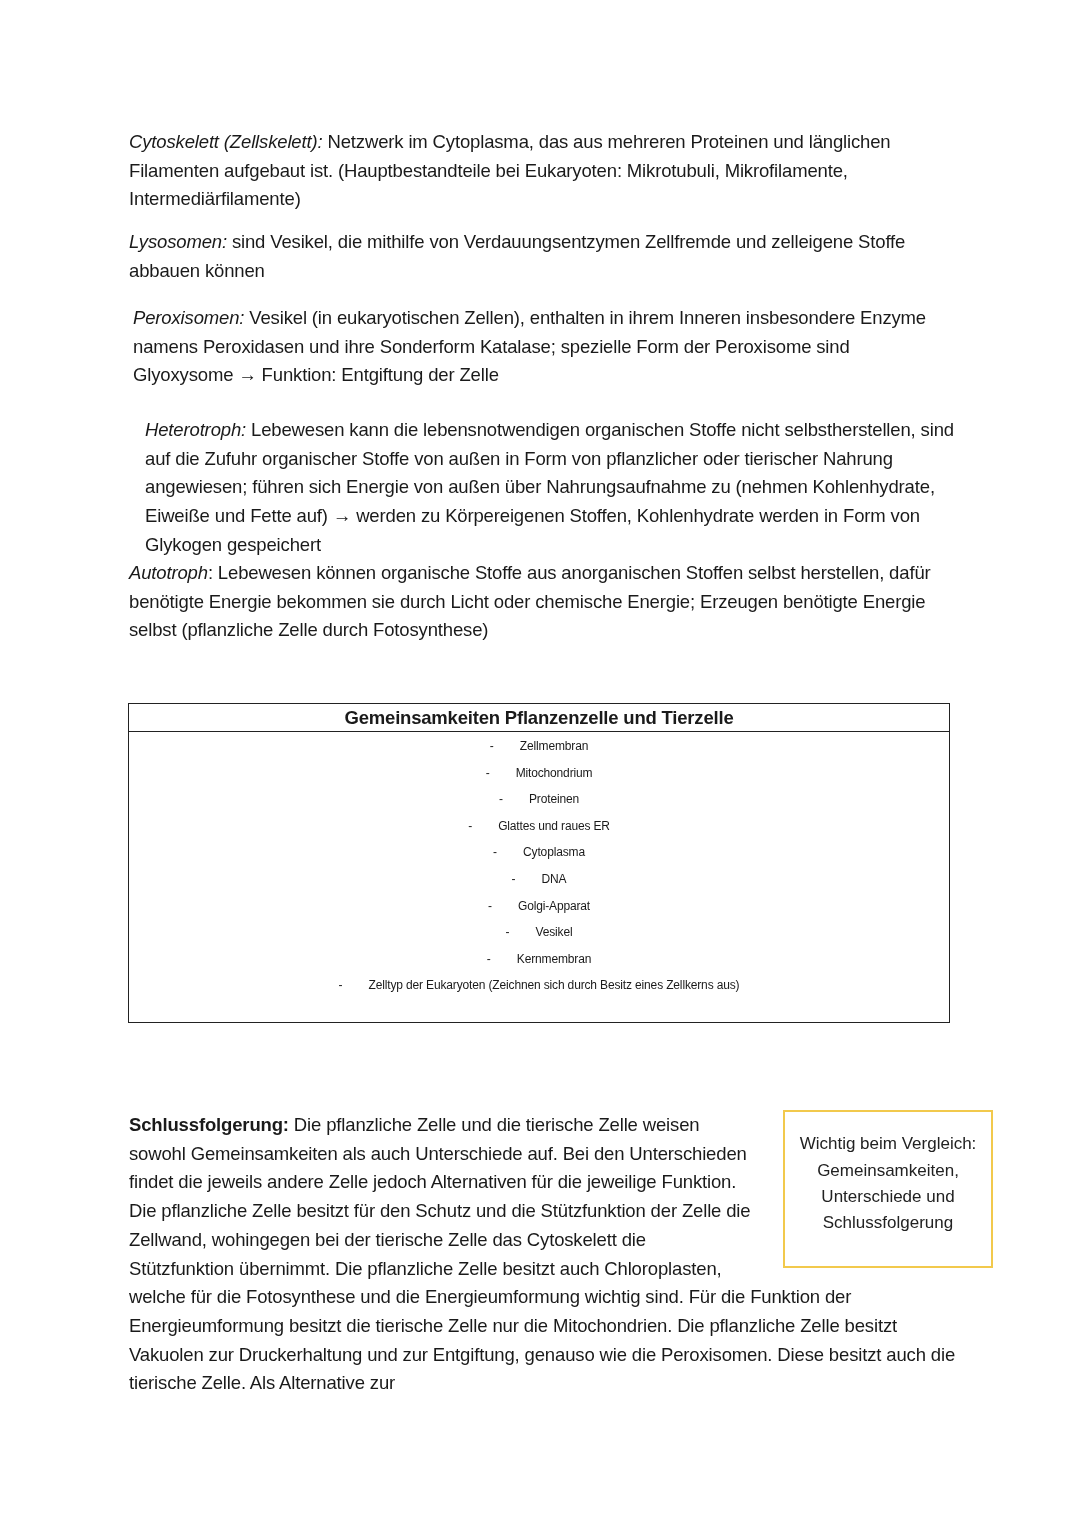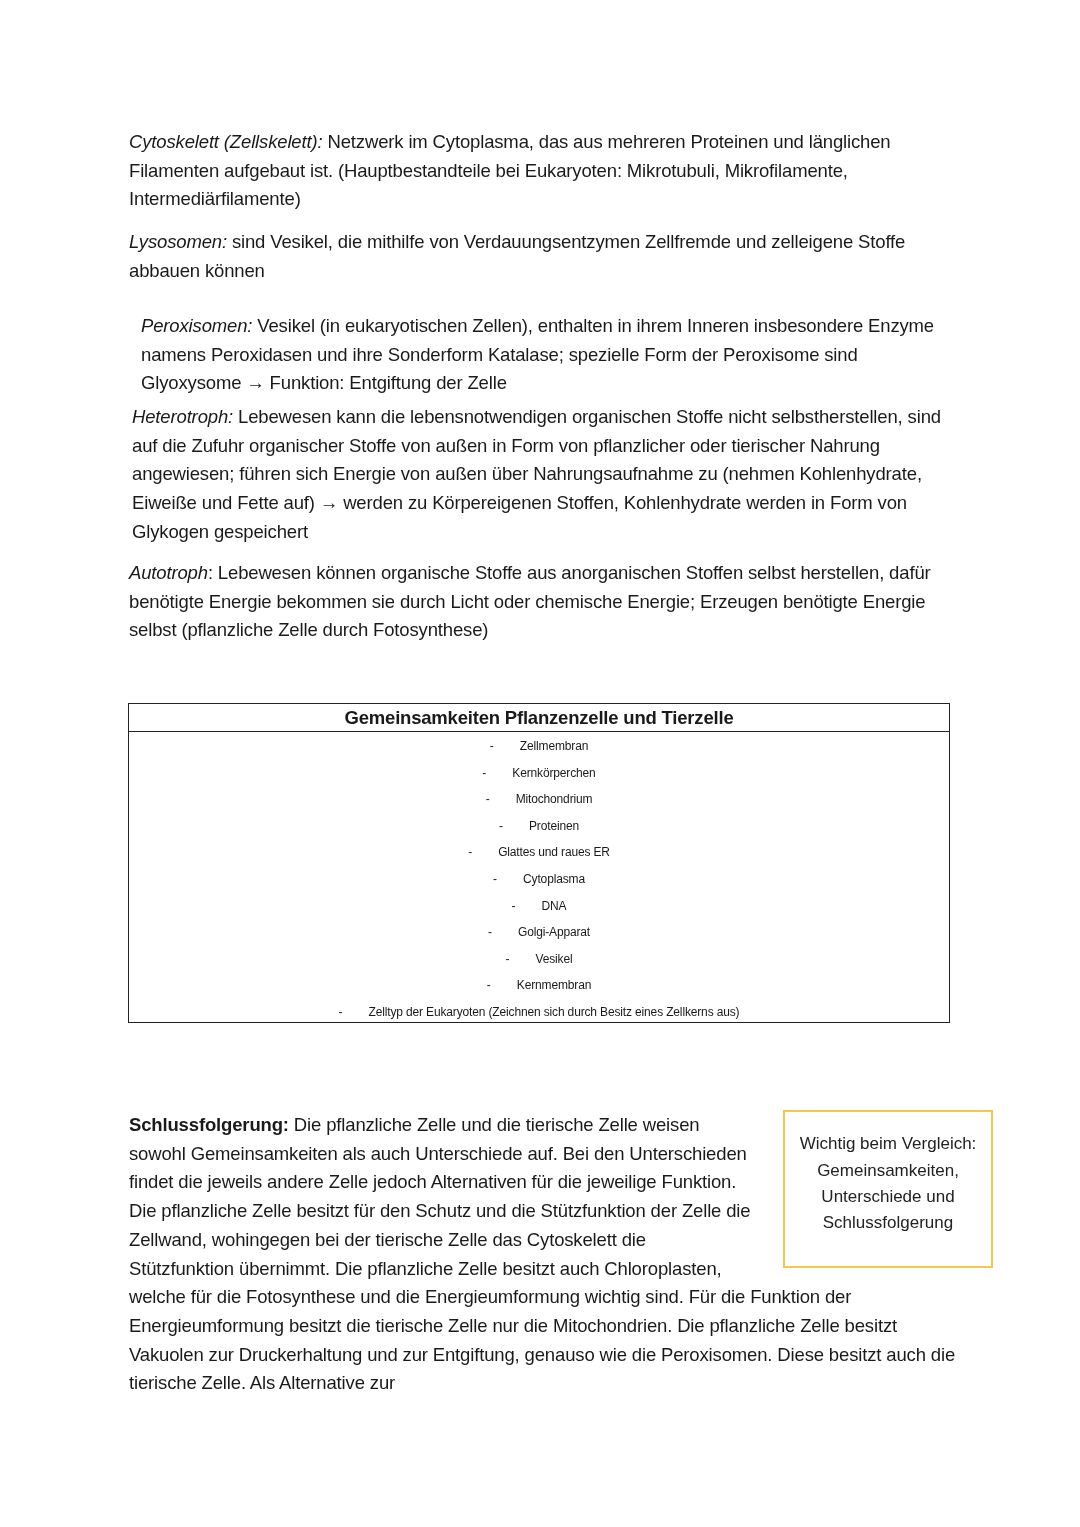--- a/index.html
+++ b/index.html
@@ -56,37 +56,36 @@
 <div class="page">
 
   <p class="para" id="p-cyto" style="margin:0">
     <span class="term">Cytoskelett (Zellskelett):</span><span> Netzwerk im Cytoplasma, das aus mehreren Proteinen und länglichen Filamenten aufgebaut ist. (Hauptbestandteile bei Eukaryoten: Mikrotubuli, Mikrofilamente, Intermediärfilamente)</span>
   </p>
 
   <p class="para" id="p-lyso" style="margin:0">
     <span class="term">Lysosomen:</span><span> sind Vesikel, die mithilfe von Verdauungsentzymen Zellfremde und zelleigene Stoffe abbauen können</span>
   </p>
 
-  <p class="para" id="p-perox" style="margin:12px">
+  <p class="para" id="p-perox" style="margin:4px">
     <span class="term">Peroxisomen:</span><span> Vesikel (in eukaryotischen Zellen), enthalten in ihrem Inneren insbesondere Enzyme namens Peroxidasen und ihre Sonderform Katalase; spezielle Form der Peroxisome sind Glyoxysome → Funktion: Entgiftung der Zelle</span>
   </p>
 
-  <p class="para" id="p-hetero" style="margin:3px">
+  <p class="para" id="p-hetero" style="margin:16px">
     <span class="term">Heterotroph:</span><span> Lebewesen kann die lebensnotwendigen organischen Stoffe nicht selbstherstellen, sind auf die Zufuhr organischer Stoffe von außen in Form von pflanzlicher oder tierischer Nahrung angewiesen; führen sich Energie von außen über Nahrungsaufnahme zu (nehmen Kohlenhydrate, Eiweiße und Fette auf) → werden zu Körpereigenen Stoffen, Kohlenhydrate werden in Form von Glykogen gespeichert</span>
   </p>
 
   <p class="para" id="p-auto" style="margin:0">
     <span class="term">Autotroph</span><span>: Lebewesen können organische Stoffe aus anorganischen Stoffen selbst herstellen, dafür benötigte Energie bekommen sie durch Licht oder chemische Energie; Erzeugen benötigte Energie selbst (pflanzliche Zelle durch Fotosynthese)</span>
   </p>
 
   <div class="table">
     <div class="th">Gemeinsamkeiten Pflanzenzelle und Tierzelle</div>
     <div class="rows">
       <div class="row"><span class="dash">-</span><span>Zellmembran</span></div>
-      <div class="row"><span class="dash">-</span><span>Kernkörperchen</span></div>
       <div class="row"><span class="dash">-</span><span>Mitochondrium</span></div>
       <div class="row"><span class="dash">-</span><span>Proteinen</span></div>
       <div class="row"><span class="dash">-</span><span>Glattes und raues ER</span></div>
       <div class="row"><span class="dash">-</span><span>Cytoplasma</span></div>
       <div class="row"><span class="dash">-</span><span>DNA</span></div>
       <div class="row"><span class="dash">-</span><span>Golgi-Apparat</span></div>
       <div class="row"><span class="dash">-</span><span>Vesikel</span></div>
       <div class="row"><span class="dash">-</span><span>Kernmembran</span></div>
       <div class="row"><span class="dash">-</span><span>Zelltyp der Eukaryoten (Zeichnen sich durch Besitz eines Zellkerns aus)</span></div>
     </div>

